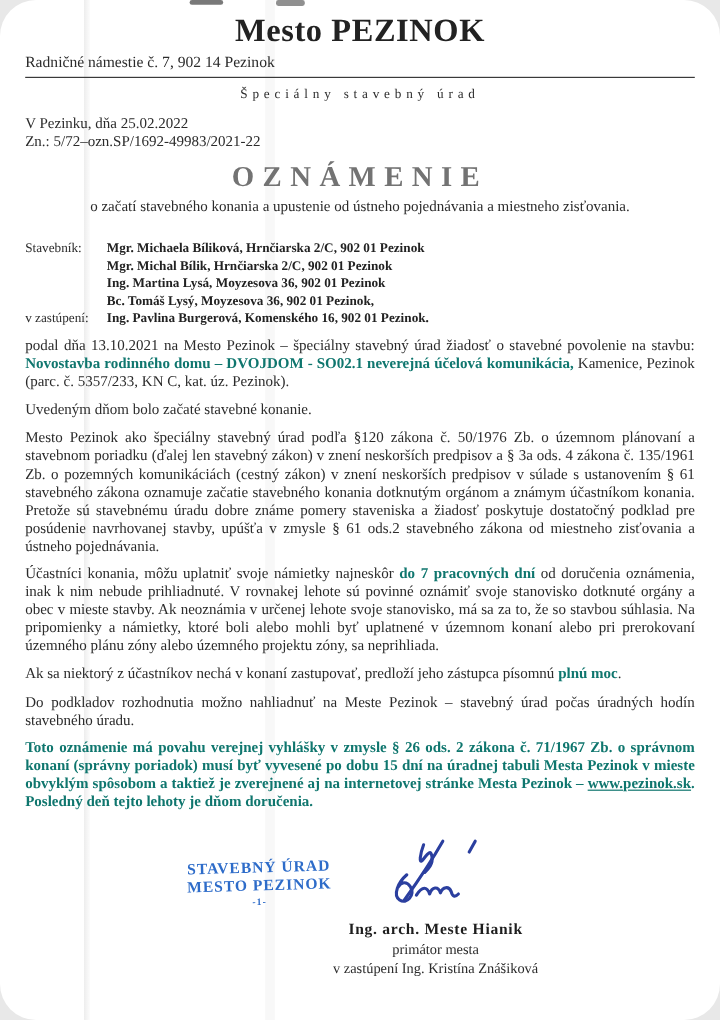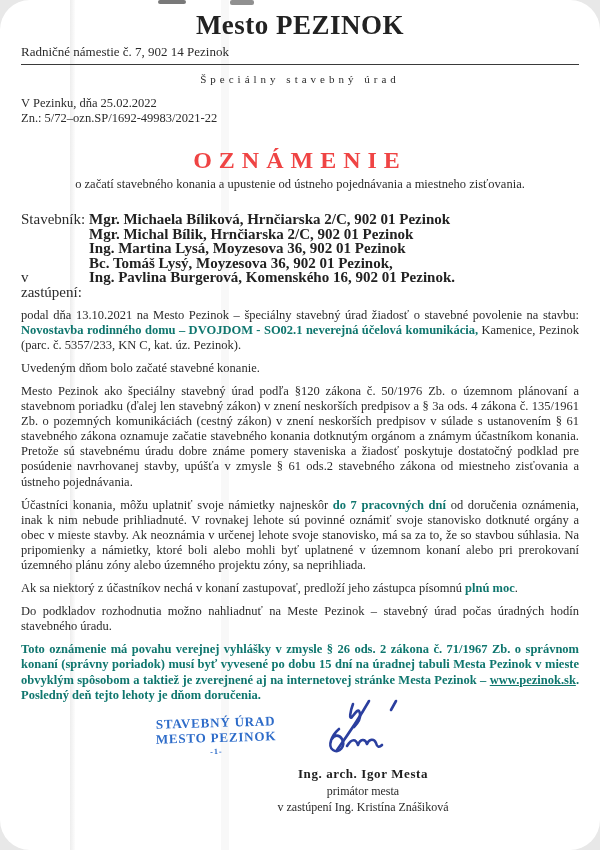--- a/index.html
+++ b/index.html
@@ -26,25 +26,25 @@
 
   
   .city-title{margin-top:10px;text-align:center;font-size:27px;font-weight:bold;letter-spacing:.5px;color:#222;}
   .city-address{margin-top:3px;text-align:left;font-size:13px;}
   .head-rule{margin-top:4px;border:none;border-top:1.6px solid #3a3a3a;}
   .office{margin-top:6px;text-align:center;font-size:11px;letter-spacing:4px;}
 
   .meta{margin-top:11px;font-size:12.5px;line-height:15px;}
 
   
-  .notice-title{margin-top:21px;text-align:center;font-size:24px;font-weight:bold;letter-spacing:7px;color:#ef4444;}
+  .notice-title{margin-top:9px;text-align:center;font-size:24px;font-weight:bold;letter-spacing:7px;color:#737373;}
   .notice-subtitle{margin-top:3px;text-align:center;font-size:12.5px;}
 
   
-  .builder{margin-top:20px;font-size:15px;line-height:14.6px;}
+  .builder{margin-top:20px;font-size:11px;line-height:14.6px;}
   .builder-row{display:flex;}
   .builder-row .lbl{width:68px;flex:0 0 68px;font-weight:normal;}
   .builder-row .val{font-weight:bold;color:#222;}
 
   
   .paragraphs p{margin:8px 0 0 0;font-size:12.5px;line-height:15.1px;text-align:justify;}
   .paragraphs p span.b{font-weight:bold;color:#0f766e;}
   .paragraphs p span.u{text-decoration:underline;}
 
   
@@ -127,18 +127,18 @@
   <div class="sign-block">
     <svg width="82" height="70" viewBox="0 0 82 70">
       <g id="sig-g" fill="none" stroke="#2b3f9f" stroke-width="2.6" stroke-linecap="round" stroke-linejoin="round">
         <path d="M31 10 C28 18 27 26 30 23 C34 18 37 13 38 20 C39 26 35 30 32 33"></path>
         <path d="M47 7 C39 21 25 42 15 56"></path>
         <path d="M17 35 C10 41 5 52 11 56 C17 60 24 52 20 45 C17 40 12 41 10 45"></path>
         <path d="M25 52 C30 44 34 45 36 51 C38 45 43 44 45 50 C47 45 52 44 54 49 C55 53 57 54 60 51"></path>
         <path d="M69 16 L74 7"></path>
       </g>
     </svg>
-    <div class="sign-name">Ing. arch. Igor Mesta</div>
+    <div class="sign-name">Ing. arch. Meste Hianik</div>
     <div class="sign-role">primátor mesta</div>
     <div class="sign-deputy">v zastúpení Ing. Kristína Znášiková</div>
   </div>
 
 </div>
 
 </body></html>

